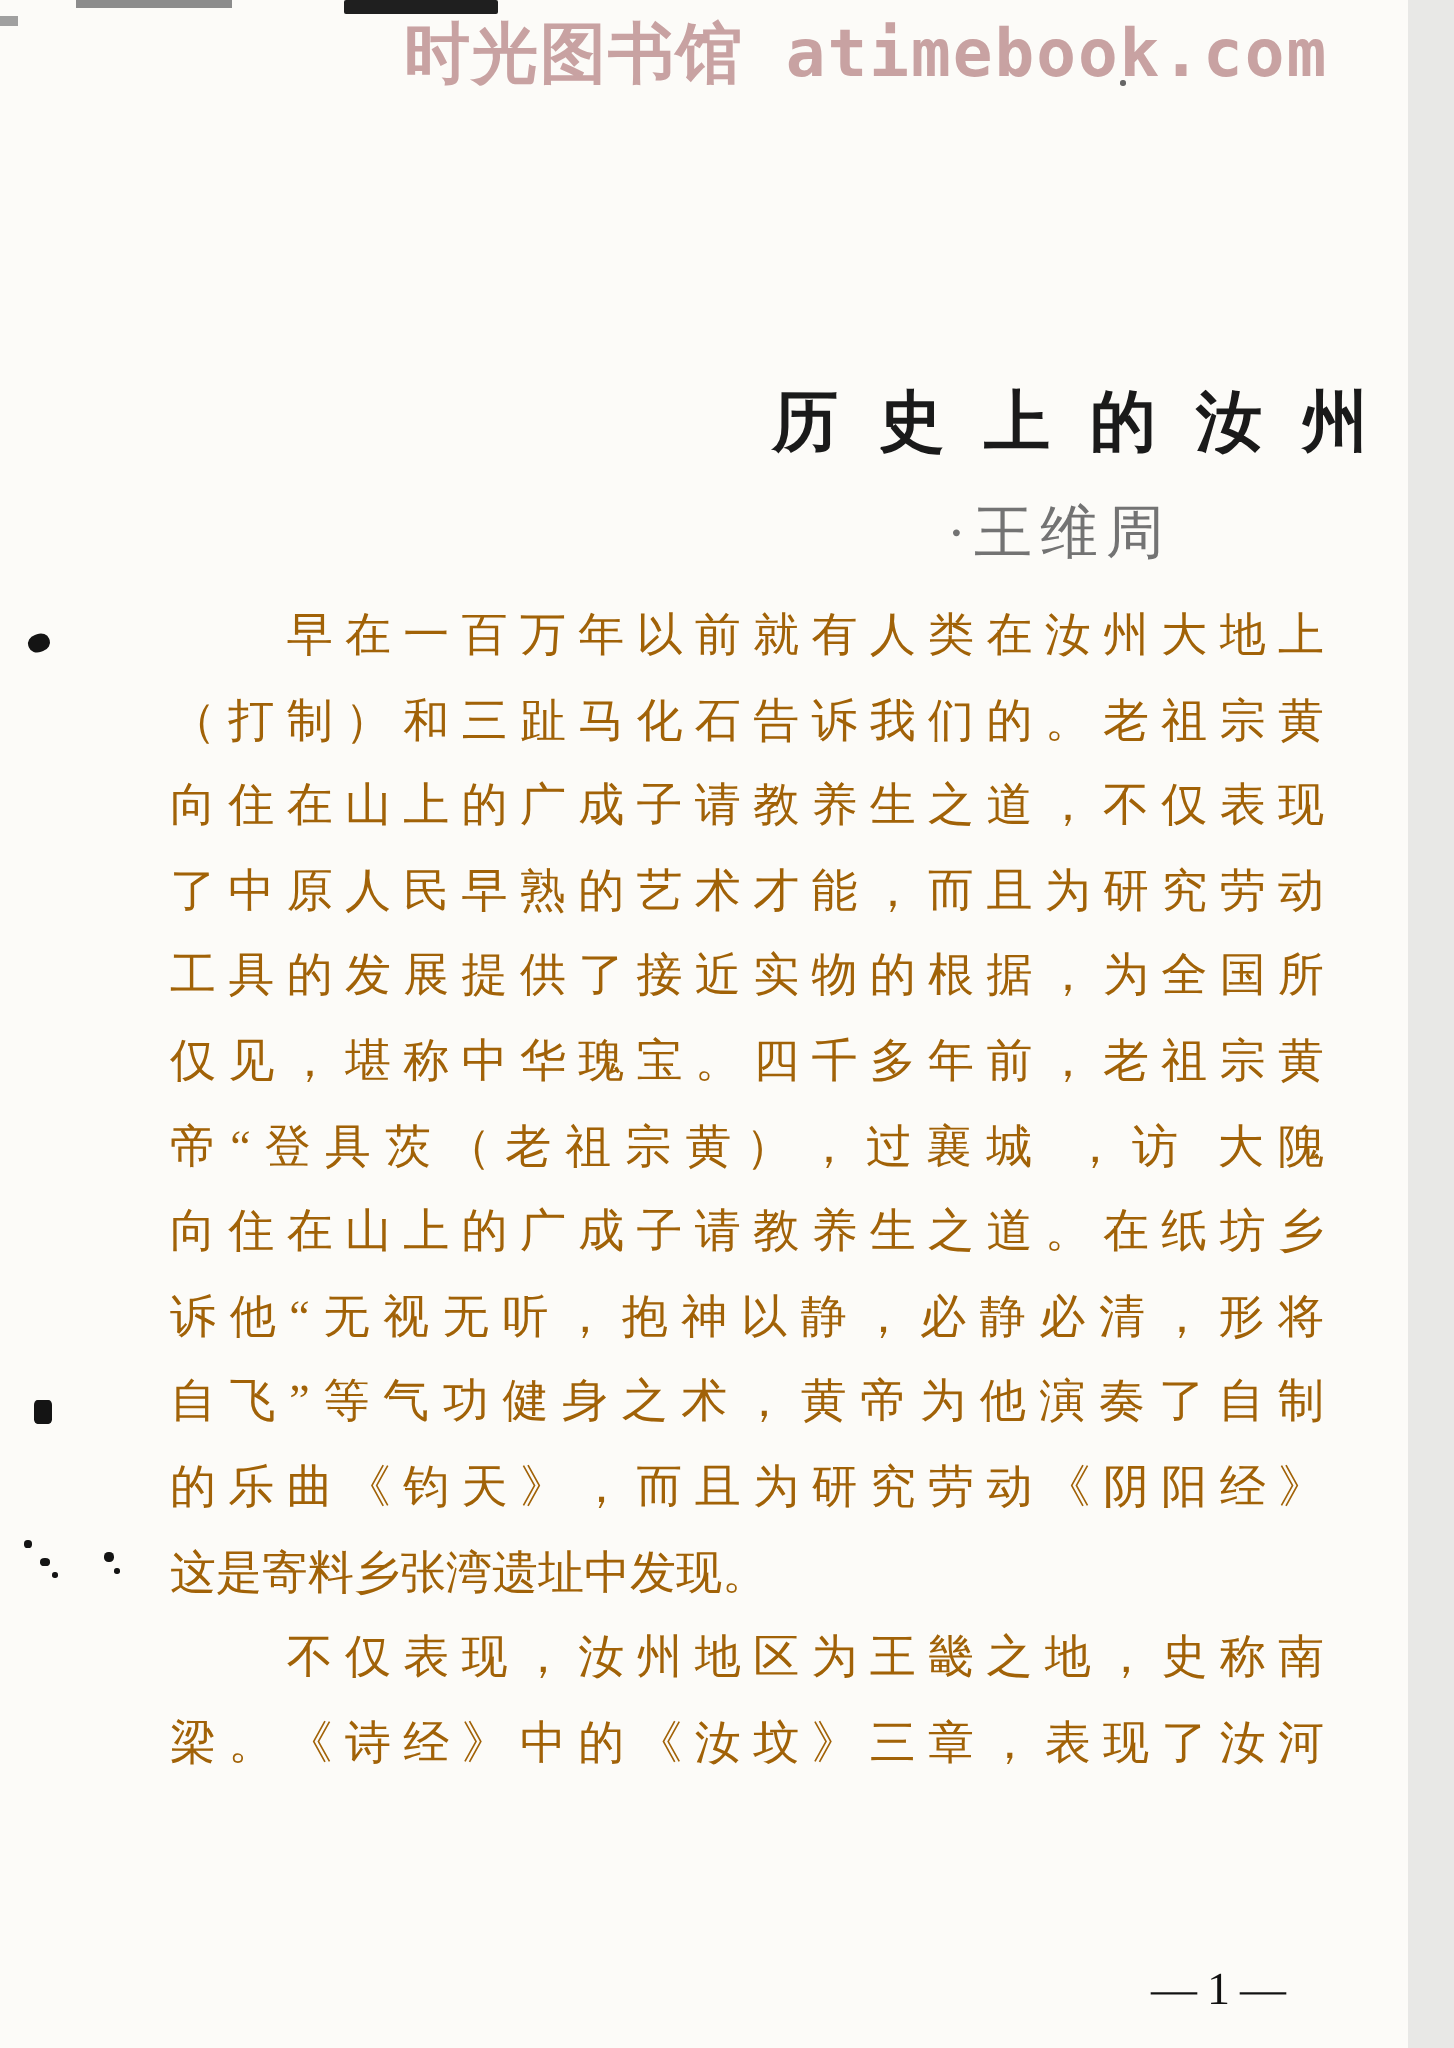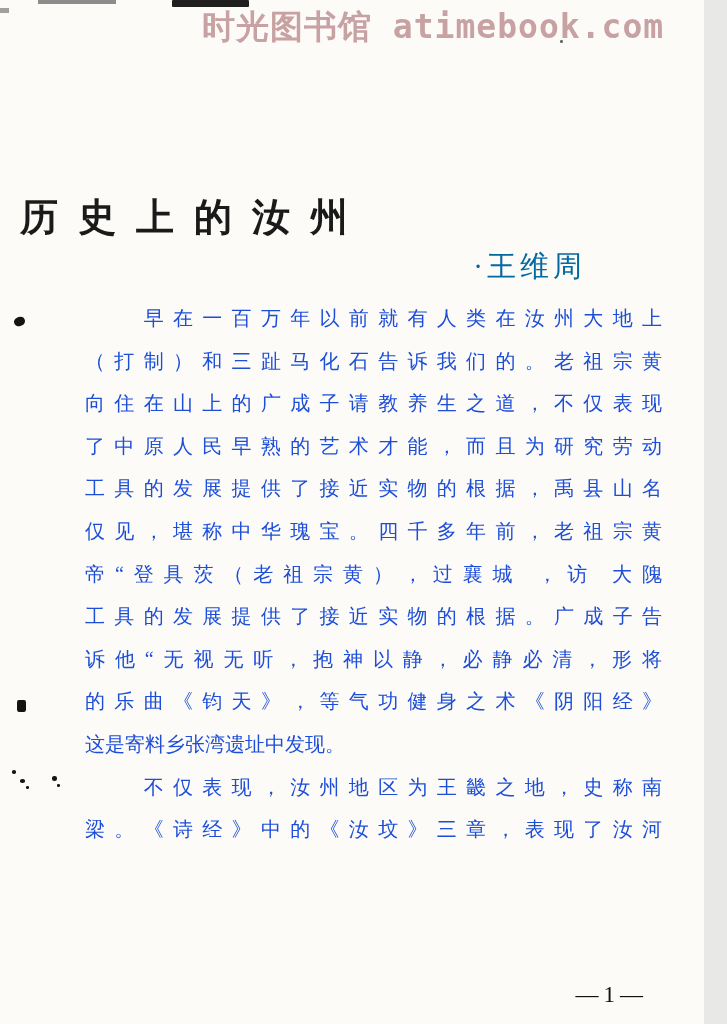--- a/index.html
+++ b/index.html
@@ -22,44 +22,44 @@
     font-weight: bold;
     letter-spacing: 1px;
     color: #c8a2a2;
     white-space: nowrap;
     user-select: none;
   }
   .title {
     position: absolute;
     top: 167px; left: 0;
     width: 100%;
-    text-align: left;
-    font-size: 38px;
+    text-align: right;
+    font-size: 33px;
     font-weight: bold;
     letter-spacing: 20px;
     text-indent: 20px;
     color: #1a1a1a;
   }
   .author {
     position: absolute;
     top: 247px; right: 118px;
     font-size: 29px;
     letter-spacing: 4px;
-    color: #0369a1;
+    color: #737373;
   }
   .body-text {
     position: absolute;
     top: 297px; left: 85px;
     width: 577px;
   }
   .line {
-    font-size: 20px;
+    font-size: 23px;
     line-height: 42.6px;
     height: 42.6px;
-    color: #1d4ed8;
+    color: #a16207;
     text-align: justify;
     text-align-last: justify;
     text-justify: inter-ideograph;
     overflow: hidden;
   }
   .line.short { text-align-last: left; }
   .page-number {
     position: absolute;
     top: 982px; right: 56px;
     font-size: 23px;
@@ -85,26 +85,27 @@
   <div class="watermark">时光图书馆 atimebook.com</div>
 
   <h1 class="title">历史上的汝州</h1>
   <div class="author">·王维周</div>
 
   <div class="body-text">
       <div class="line">　　早在一百万年以前就有人类在汝州大地上</div>
       <div class="line">（打制）和三趾马化石告诉我们的。老祖宗黄</div>
       <div class="line">向住在山上的广成子请教养生之道，不仅表现</div>
       <div class="line">了中原人民早熟的艺术才能，而且为研究劳动</div>
-      <div class="line">工具的发展提供了接近实物的根据，禹县山名</div>
+      <div class="line">工具的发展提供了接近实物的根据，为全国所</div>
       <div class="line">仅见，堪称中华瑰宝。四千多年前，老祖宗黄</div>
       <div class="line">帝“登具茨（老祖宗黄），过襄城 ，访 大隗</div>
-      <div class="line">工具的发展提供了接近实物的根据。广成子告</div>
+      <div class="line">向住在山上的广成子请教养生之道。在纸坊乡</div>
       <div class="line">诉他“无视无听，抱神以静，必静必清，形将</div>
-      <div class="line">的乐曲《钧天》，等气功健身之术《阴阳经》</div>
+      <div class="line">自飞”等气功健身之术，黄帝为他演奏了自制</div>
+      <div class="line">的乐曲《钧天》，而且为研究劳动《阴阳经》</div>
       <div class="line short">这是寄料乡张湾遗址中发现。</div>
       <div class="line">　　不仅表现，汝州地区为王畿之地，史称南</div>
       <div class="line">梁。《诗经》中的《汝坟》三章，表现了汝河</div>
     </div>
 
   <div class="page-number">—1—</div>
 
   <div class="speck" style="left:14px; top:317px; width:11px; height:9px; transform:rotate(-20deg);"></div>
   <div class="speck" style="left:17px; top:700px; width:9px;  height:12px; border-radius:20%;"></div>
   <div class="speck" style="left:12px; top:770px; width:4px;  height:4px;"></div>

